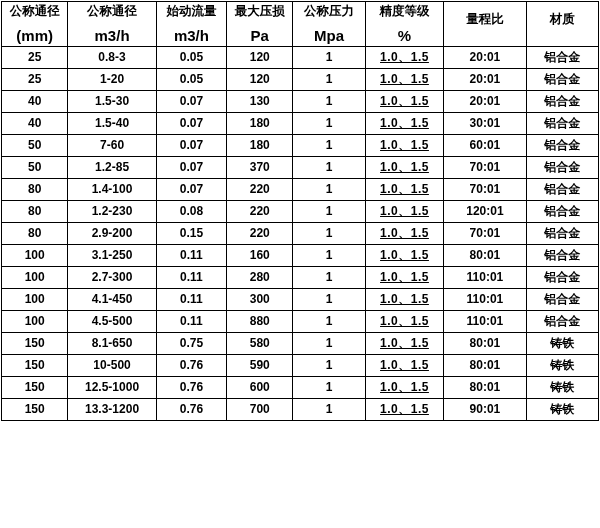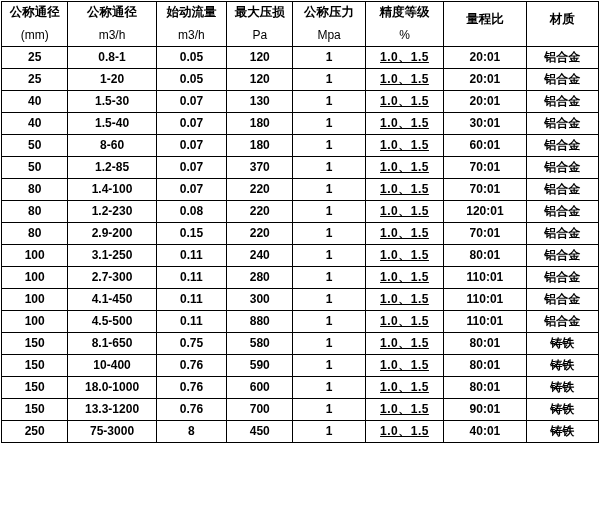--- a/index.html
+++ b/index.html
@@ -35,21 +35,21 @@
   #spec-table tbody td {
     height: 21px;
   }
   .head-two-line {
     display: block;
   }
   .head-two-line span {
     display: block;
   }
   .hl1 { margin-bottom: 9px; }
-  .hl2 { font-size: 12px; font-weight: normal; }
+  .hl2 { font-size: 15px; font-weight: bold; }
   .col-dn      { width: 66px; }
   .col-range   { width: 88px; }
   .col-start   { width: 70px; }
   .col-loss    { width: 66px; }
   .col-press   { width: 72px; }
   .col-acc     { width: 78px; }
   .col-ratio   { width: 82px; }
   .col-mat     { width: 72px; }
   .acc-cell {
     letter-spacing: 0.5px;
@@ -116,21 +116,21 @@
         <th>
           <span class="head-two-line">
             <span class="hl1">材质</span>
           </span>
         </th>
       </tr>
   </thead>
   <tbody>
       <tr>
         <td>25</td>
-        <td>0.8-1</td>
+        <td>0.8-3</td>
         <td>0.05</td>
         <td>120</td>
         <td>1</td>
         <td class="acc-cell">1.0、1.5</td>
         <td>20:01</td>
         <td>铝合金</td>
       </tr>
       <tr>
         <td>25</td>
         <td>1-20</td>
@@ -156,21 +156,21 @@
         <td>1.5-40</td>
         <td>0.07</td>
         <td>180</td>
         <td>1</td>
         <td class="acc-cell">1.0、1.5</td>
         <td>30:01</td>
         <td>铝合金</td>
       </tr>
       <tr>
         <td>50</td>
-        <td>8-60</td>
+        <td>7-60</td>
         <td>0.07</td>
         <td>180</td>
         <td>1</td>
         <td class="acc-cell">1.0、1.5</td>
         <td>60:01</td>
         <td>铝合金</td>
       </tr>
       <tr>
         <td>50</td>
         <td>1.2-85</td>
@@ -208,21 +208,21 @@
         <td>220</td>
         <td>1</td>
         <td class="acc-cell">1.0、1.5</td>
         <td>70:01</td>
         <td>铝合金</td>
       </tr>
       <tr>
         <td>100</td>
         <td>3.1-250</td>
         <td>0.11</td>
-        <td>240</td>
+        <td>160</td>
         <td>1</td>
         <td class="acc-cell">1.0、1.5</td>
         <td>80:01</td>
         <td>铝合金</td>
       </tr>
       <tr>
         <td>100</td>
         <td>2.7-300</td>
         <td>0.11</td>
         <td>280</td>
@@ -256,52 +256,42 @@
         <td>8.1-650</td>
         <td>0.75</td>
         <td>580</td>
         <td>1</td>
         <td class="acc-cell">1.0、1.5</td>
         <td>80:01</td>
         <td>铸铁</td>
       </tr>
       <tr>
         <td>150</td>
-        <td>10-400</td>
+        <td>10-500</td>
         <td>0.76</td>
         <td>590</td>
         <td>1</td>
         <td class="acc-cell">1.0、1.5</td>
         <td>80:01</td>
         <td>铸铁</td>
       </tr>
       <tr>
         <td>150</td>
-        <td>18.0-1000</td>
+        <td>12.5-1000</td>
         <td>0.76</td>
         <td>600</td>
         <td>1</td>
         <td class="acc-cell">1.0、1.5</td>
         <td>80:01</td>
         <td>铸铁</td>
       </tr>
       <tr>
         <td>150</td>
         <td>13.3-1200</td>
         <td>0.76</td>
         <td>700</td>
         <td>1</td>
         <td class="acc-cell">1.0、1.5</td>
         <td>90:01</td>
-        <td>铸铁</td>
-      </tr>
-      <tr>
-        <td>250</td>
-        <td>75-3000</td>
-        <td>8</td>
-        <td>450</td>
-        <td>1</td>
-        <td class="acc-cell">1.0、1.5</td>
-        <td>40:01</td>
         <td>铸铁</td>
       </tr>
     </tbody>
 </table>
 
 </body></html>

